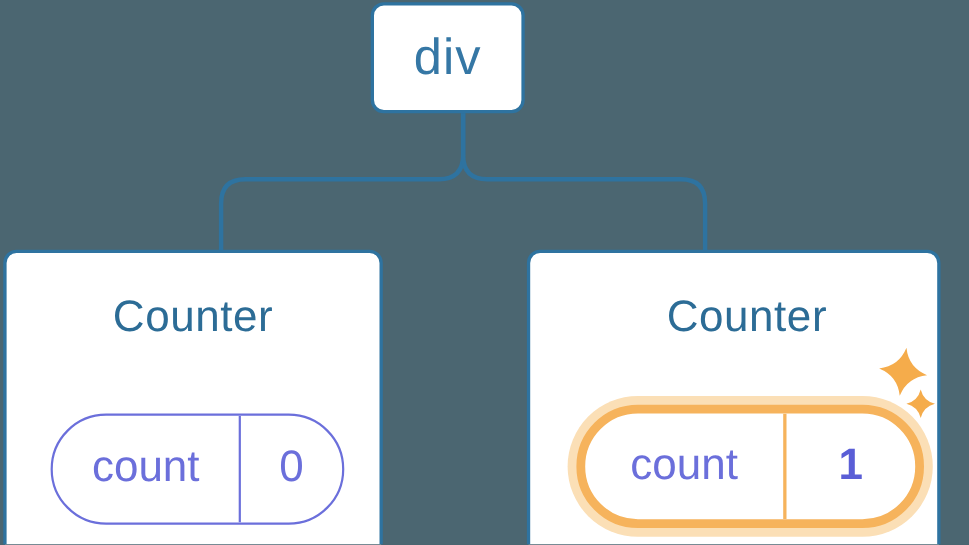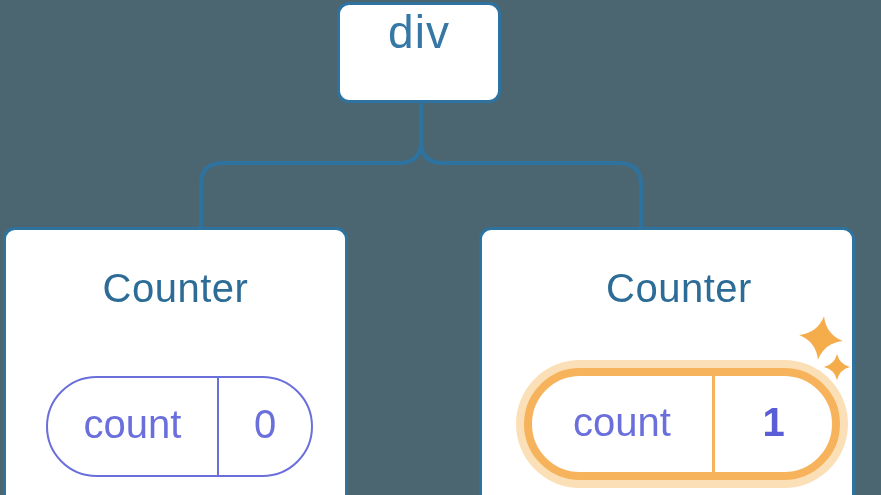--- a/index.html
+++ b/index.html
@@ -27,26 +27,26 @@
     overflow: hidden;
   }
   .connectors {
     position: absolute;
     left: 0; top: 0;
     width: 881px; height: 495px;
   }
   .node-root {
     position: absolute;
     left: 337px; top: 2px;
-    width: 164px; height: 101px;
+    width: 140px; height: 101px;
     background: var(--cardBg);
     border: 3px solid var(--line);
     border-radius: 12px;
     display: flex;
-    align-items: flex-start;
+    align-items: center;
     justify-content: center;
   }
   .node-root .node-label {
     font-size: 46px;
     letter-spacing: 1px;
     color: var(--nodeText);
     font-weight: 500;
     padding-bottom: 4px;
   }
   .card {

